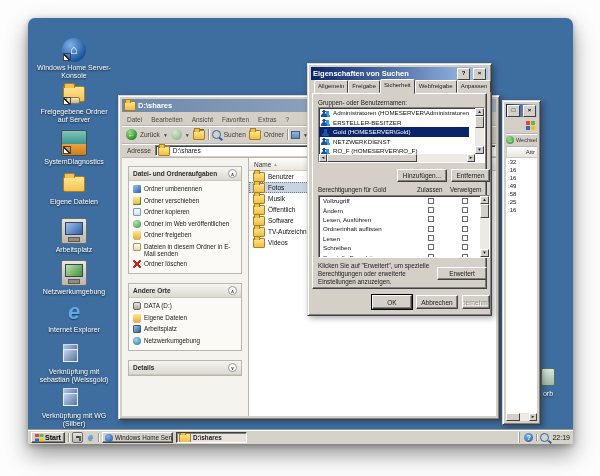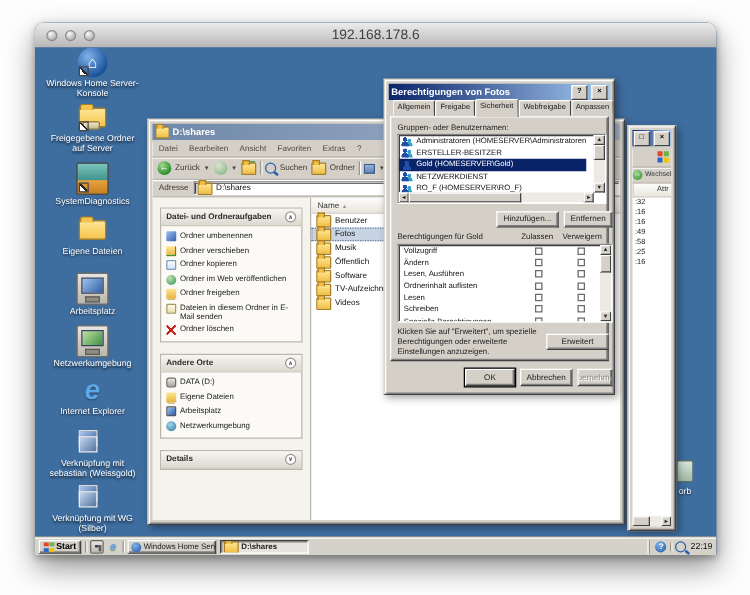--- a/index.html
+++ b/index.html
@@ -195,28 +195,20 @@
     background:radial-gradient(circle at 35% 30%,#7FB2E8,#1E55A0);}
   .tray{margin-left:auto;display:flex;align-items:center;gap:3px;height:11px;
     border-left:1px solid #9a978f;box-shadow:-1px 0 0 #fff;padding-left:4px;font-size:7px;color:#111;}
   .qmark{width:9px;height:9px;border-radius:50%;background:radial-gradient(circle at 35% 30%,#7FB2E8,#1E55A0);
     color:#fff;font-size:6.5px;font-weight:bold;text-align:center;line-height:9px;}
 </style>
 </head>
 <body>
 
 <div class="macwin">
-  <div class="mactitle">
-    <div class="lights">
-      <span class="light"></span>
-      <span class="light"></span>
-      <span class="light"></span>
-    </div>
-    <span>192.168.178.6</span>
-  </div>
 
   <div class="desktop">
 
     <div class="dicon" style="top:0px">
       <span class="glyph g-whs shortcut">⌂</span>
       <span class="lbl">Windows Home Server-Konsole</span>
     </div>
     <div class="dicon" style="top:44px">
       <span class="glyph shortcut">
           <span class="g-fold g-hand" style="display:block;margin:4px auto 0;position:relative"></span>
@@ -429,21 +421,21 @@
         <div class="swrow"><span>:16</span></div>
         <div class="sb-h">
           <span class="sb-thumb" style="left:0;top:0;bottom:0;width:14px"></span>
           <span class="sb-btn" style="right:0;top:0;width:8px">►</span>
         </div>
       </div>
     </div>
 
     <div class="xwin dialog">
       <div class="tbar t-active">
-        <span style="flex:1">Berechtigungen von Fotos</span>
+        <span style="flex:1">Eigenschaften von Suchen</span>
         <span class="tbtn">?</span>
         <span class="tbtn">×</span>
       </div>
       <div class="tabs">
         <span class="tab">Allgemein</span>
         <span class="tab">Freigabe</span>
         <span class="tab active">Sicherheit</span>
         <span class="tab">Webfreigabe</span>
         <span class="tab">Anpassen</span>
       </div>

